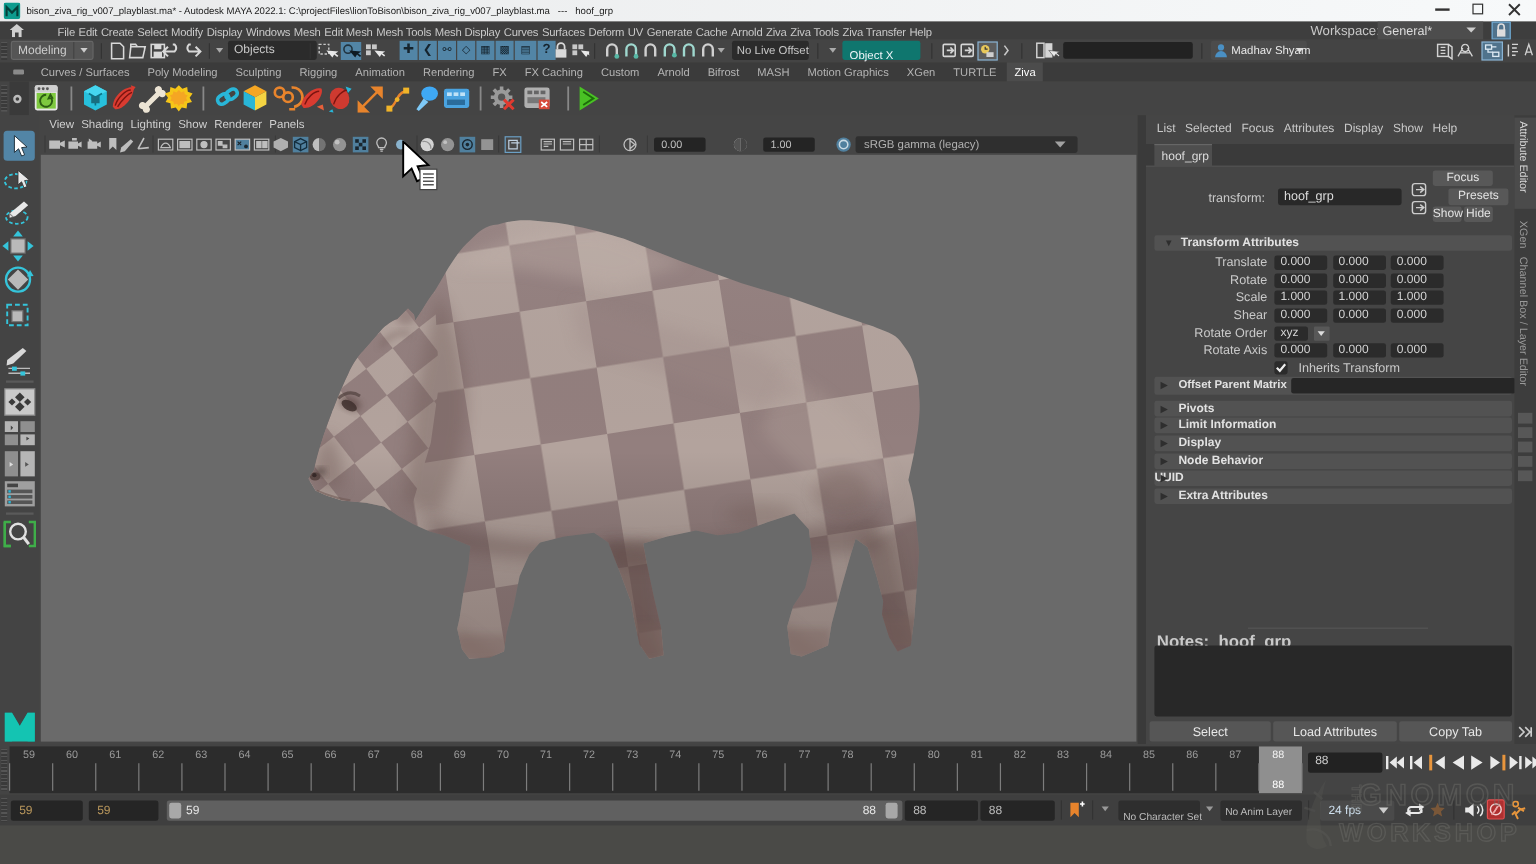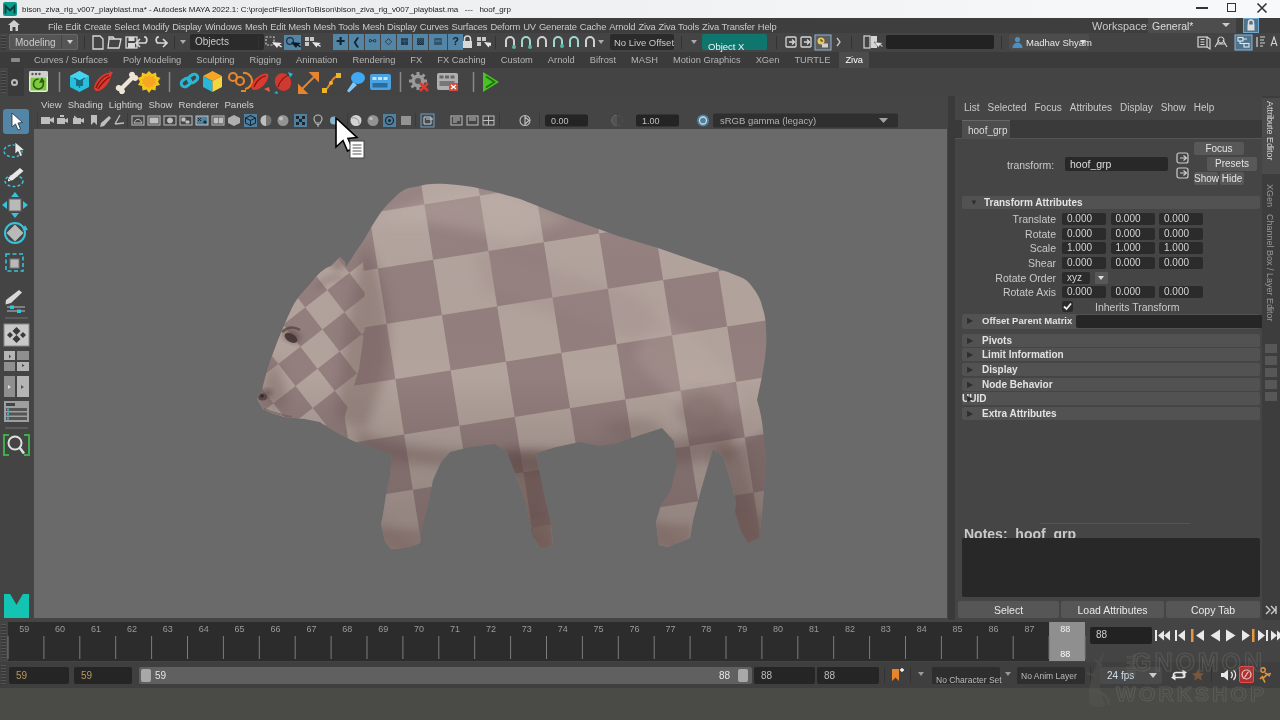--- a/index.html
+++ b/index.html
@@ -661,21 +661,21 @@
           <span class="albl">Rotate Axis</span>
           <span class="afld">0.000</span>
           <span class="afld">0.000</span>
           <span class="afld">0.000</span>
         </div>
       <div class="arow">
           <span class="albl"></span>
           <span style="width:11px;height:11px;background:#2b2b2b;border-radius:2px;position:relative;"><svg width="11" height="11" viewBox="0 0 11 11">
               <path d="M2 5.5 l2.5 2.5 L9 2.5" fill="none" stroke="#eee" stroke-width="1.8"></path>
             </svg></span>
-          <span style="margin-left:22px;color:#c9c9c9;">Inherits Transform</span>
+          <span style="margin-left:9px;color:#c9c9c9;">Inherits Transform</span>
         </div>
     </div>
     <div class="abs sect" style="left:7px;top:218px;width:298px;height:15px;"><span class="tri2">▶</span><b style="margin-left:20px;font-size:9.5px;">Offset Parent Matrix</b>
       <span class="abs" style="left:114px;top:1px;width:187px;height:13px;background:#262626;border-radius:2px;"></span>
     </div>
     <div class="abs sect" style="left:7px;top:238px;width:298px;"><span class="tri2">▶</span><b style="margin-left:20px;">Pivots</b></div>
     <div class="abs sect" style="left:7px;top:252px;width:298px;"><span class="tri2">▶</span><b style="margin-left:20px;">Limit Information</b></div>
     <div class="abs sect" style="left:7px;top:267px;width:298px;"><span class="tri2">▶</span><b style="margin-left:20px;">Display</b></div>
     <div class="abs sect" style="left:7px;top:282px;width:298px;"><span class="tri2">▶</span><b style="margin-left:20px;">Node Behavior</b></div>
     <div class="abs sect" style="left:7px;top:296px;width:298px;"><span class="tri2">▶</span><b style="">UUID</b></div>

